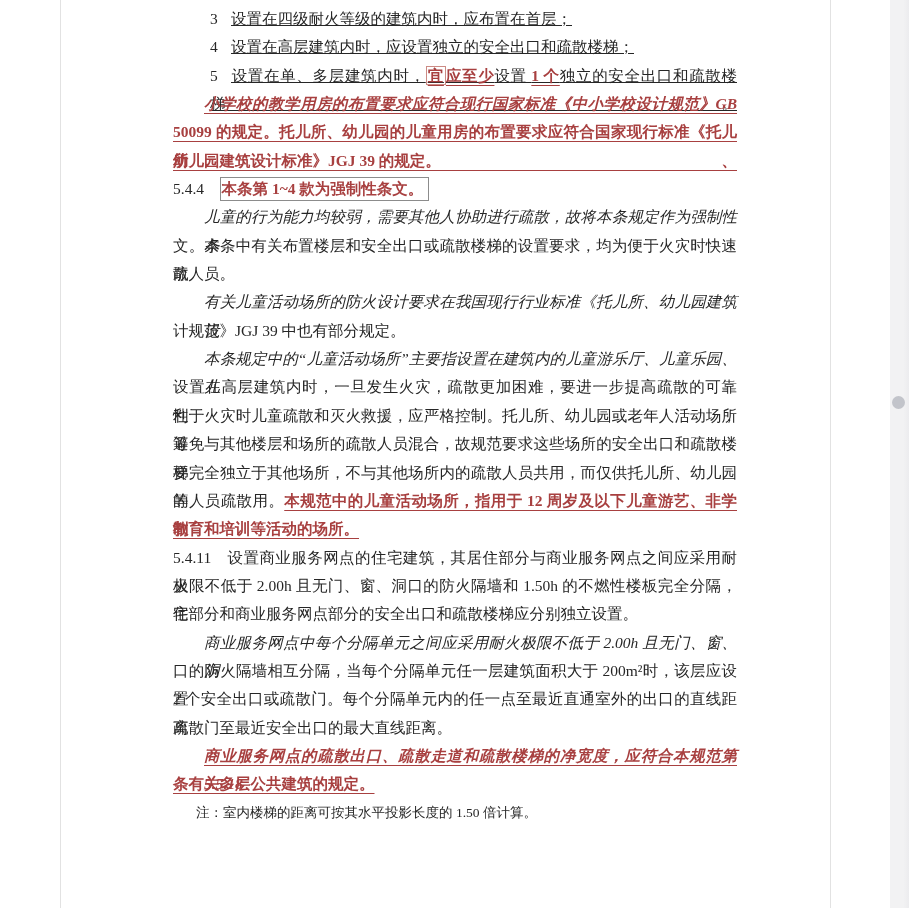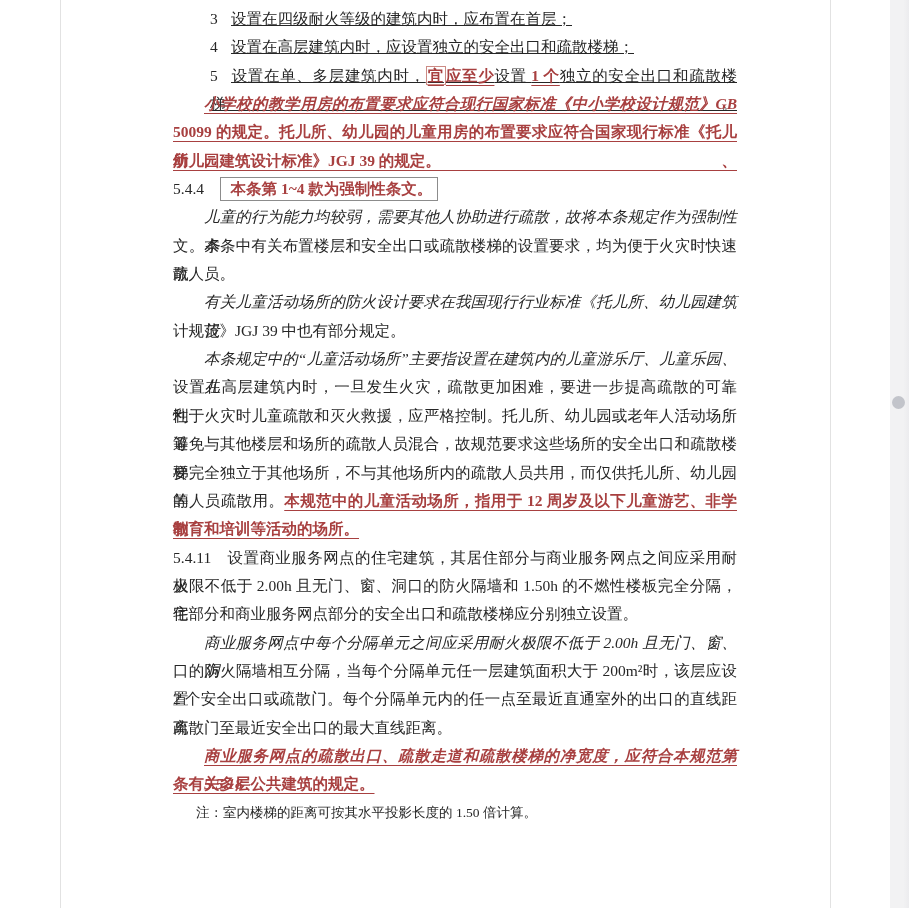--- a/index.html
+++ b/index.html
@@ -40,21 +40,21 @@
   .line.note{font-size:13.5px;padding-left:23px;}
   .line.hd{font-weight:700;}
   .num{display:inline-block;min-width:21px;}
   .red{
     color:var(--red);font-weight:600;
     text-decoration:underline;text-decoration-color:var(--red);
     text-decoration-thickness:1px;text-underline-offset:4px;
   }
   .red.lbox{
     text-decoration:none;border:1px solid var(--boxborder);
-    padding:2px 5px 3px 10px;
+    padding:2px 5px 3px 1px;
   }
   .red.rbox{
     border:1px solid var(--redboxborder);padding:0 1px;
   }
 </style>
 </head>
 <body>
 
 <div class="page-edge left"></div>
 <div class="page-edge right"></div>

